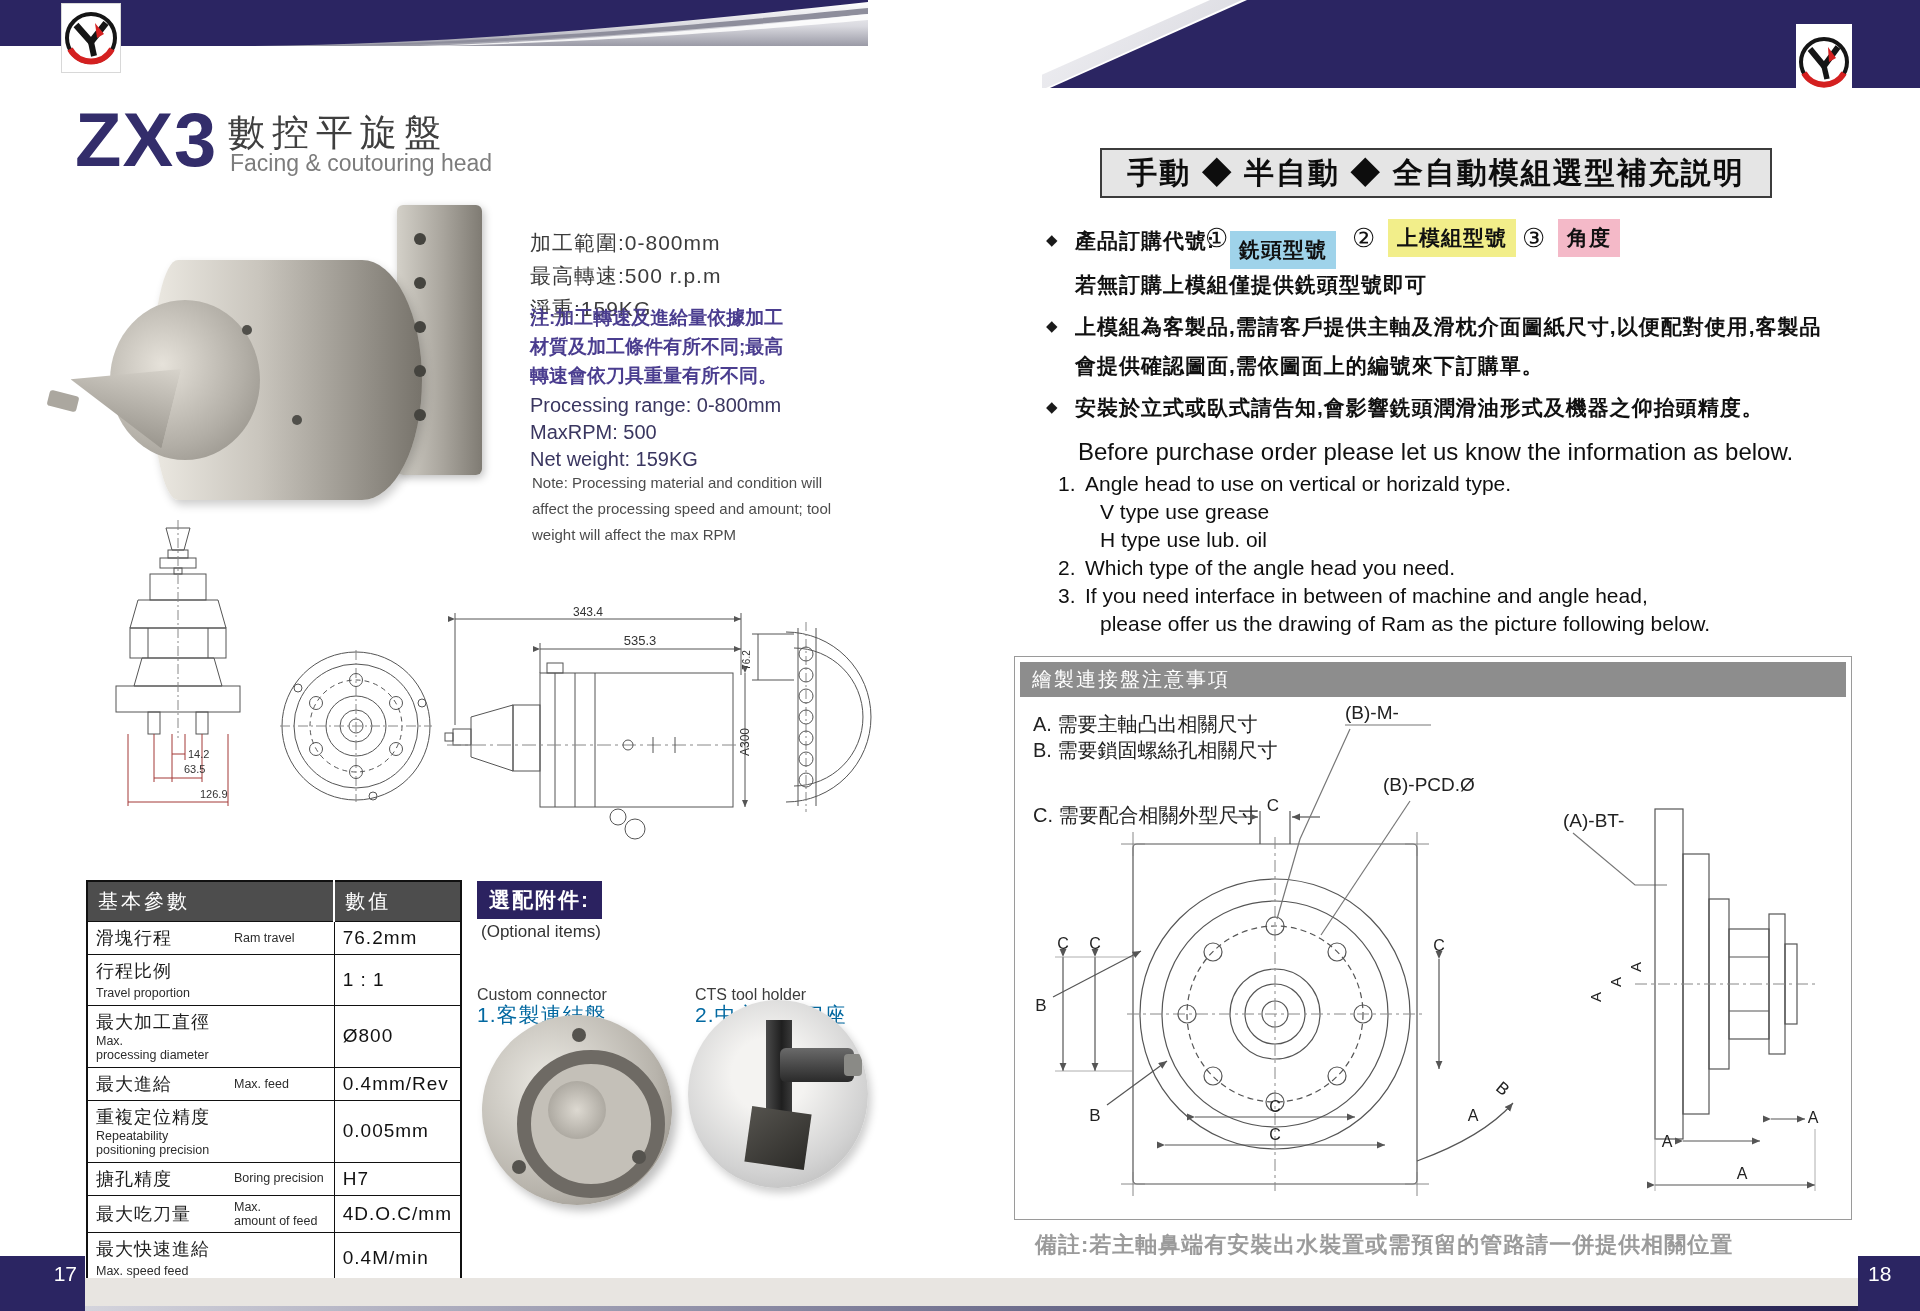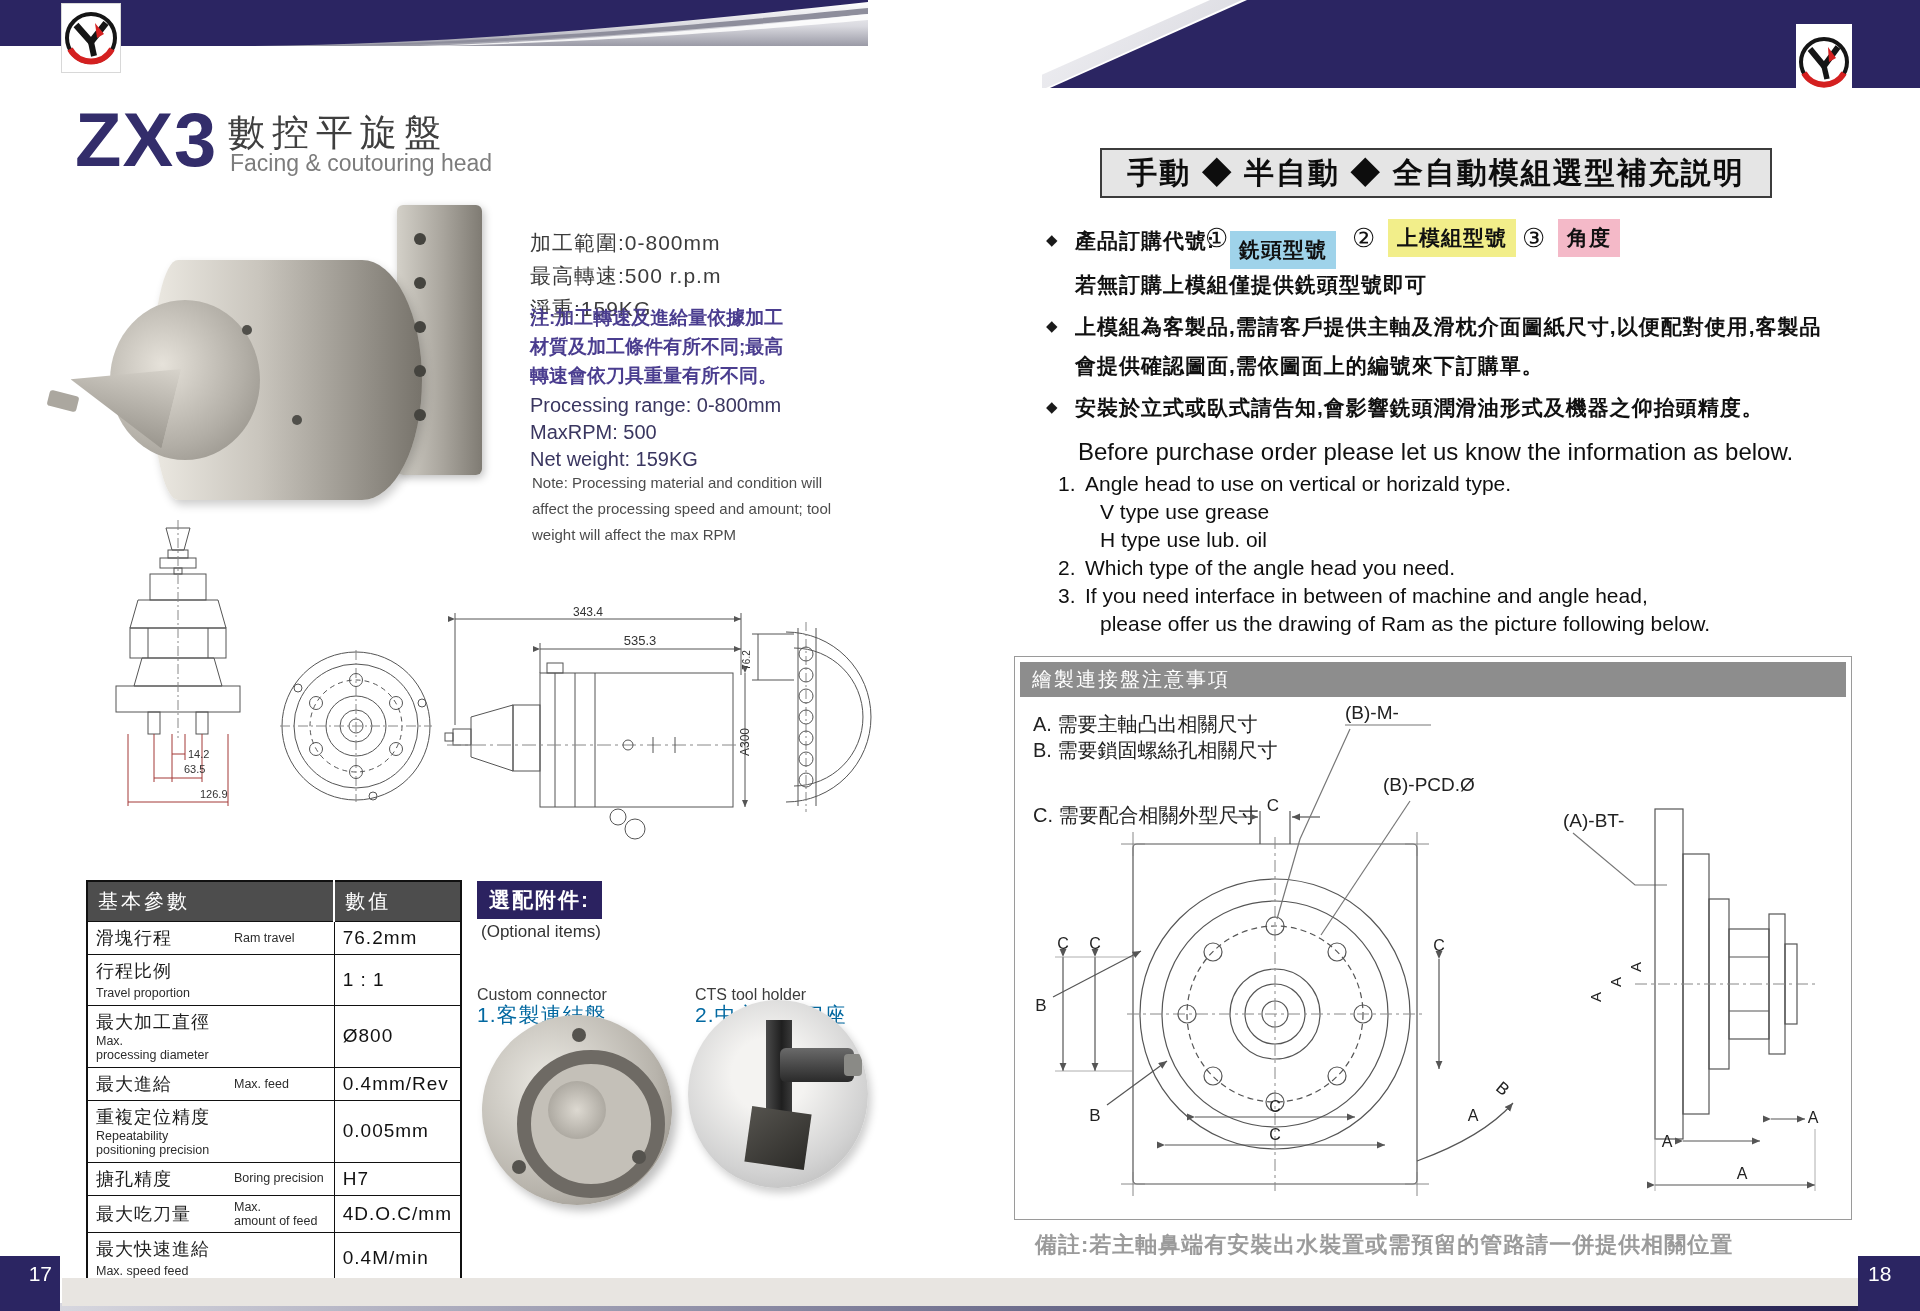--- a/index.html
+++ b/index.html
@@ -455,20 +455,20 @@
       <text x="330" y="30" font-size="19" fill="#222">(B)-M-</text>
       <text x="368" y="102" font-size="19" fill="#222">(B)-PCD.Ø</text>
       <text x="548" y="138" font-size="19" fill="#222">(A)-BT-</text>
     </svg>
   </div>
 
   <div class="abs footer-note" style="left:1035px;top:1230px;">備註:若主軸鼻端有安裝出水裝置或需預留的管路請一併提供相關位置</div>
 
   <div class="abs" style="left:0;top:1303px;width:1920px;height:8px;background:linear-gradient(to right,#dddde4,#6a6a8a 55%,#201c4e);"></div>
   <div class="abs" style="left:62px;top:1278px;width:1796px;height:28px;background:#e8e5e1;"></div>
-  <div class="abs nav" style="left:0;top:1256px;width:60px;height:55px;text-align:right;">
+  <div class="abs nav" style="left:0;top:1256px;width:85px;height:55px;text-align:right;">
     <div class="pagenum" style="padding:6px 8px 0 0;">17</div>
   </div>
   <div class="abs nav" style="left:1858px;top:1256px;width:62px;height:55px;">
     <div class="pagenum" style="padding:6px 0 0 10px;">18</div>
   </div>
 
 </div>
 
 </body></html>

